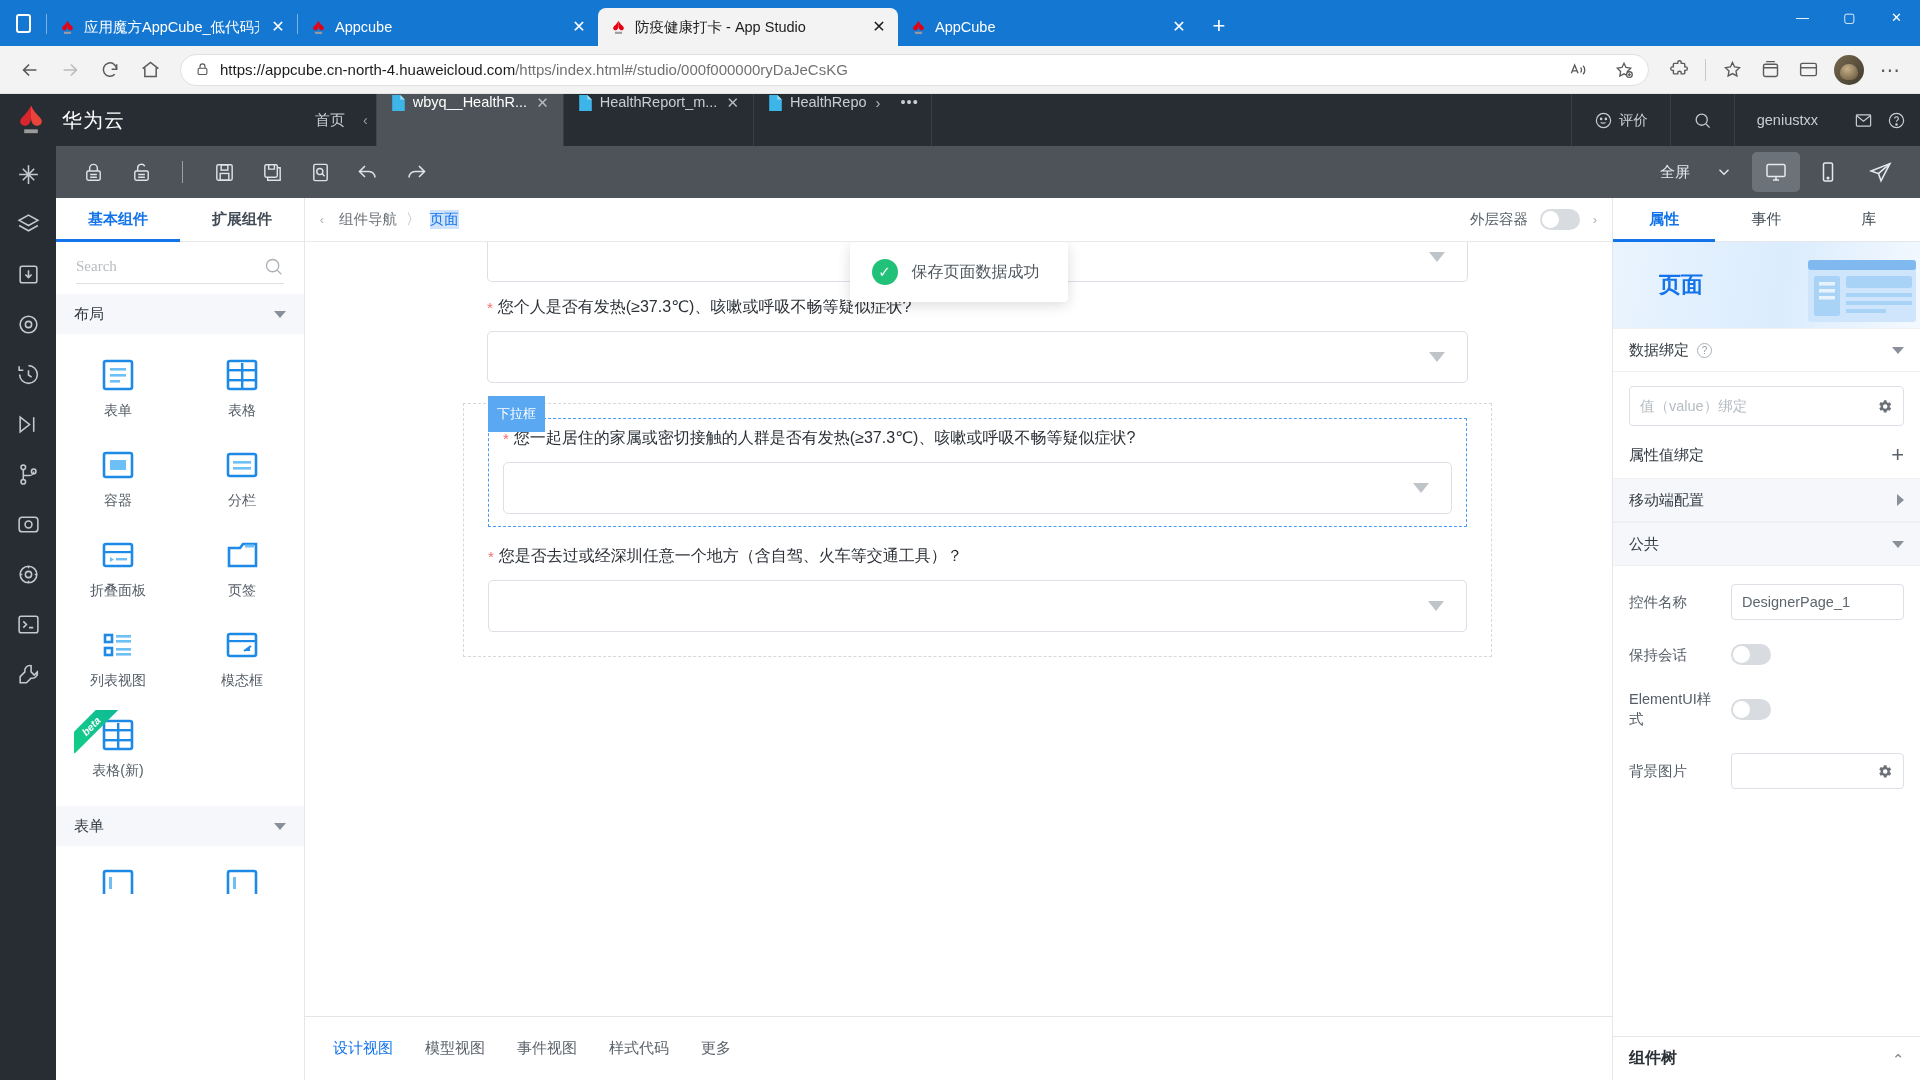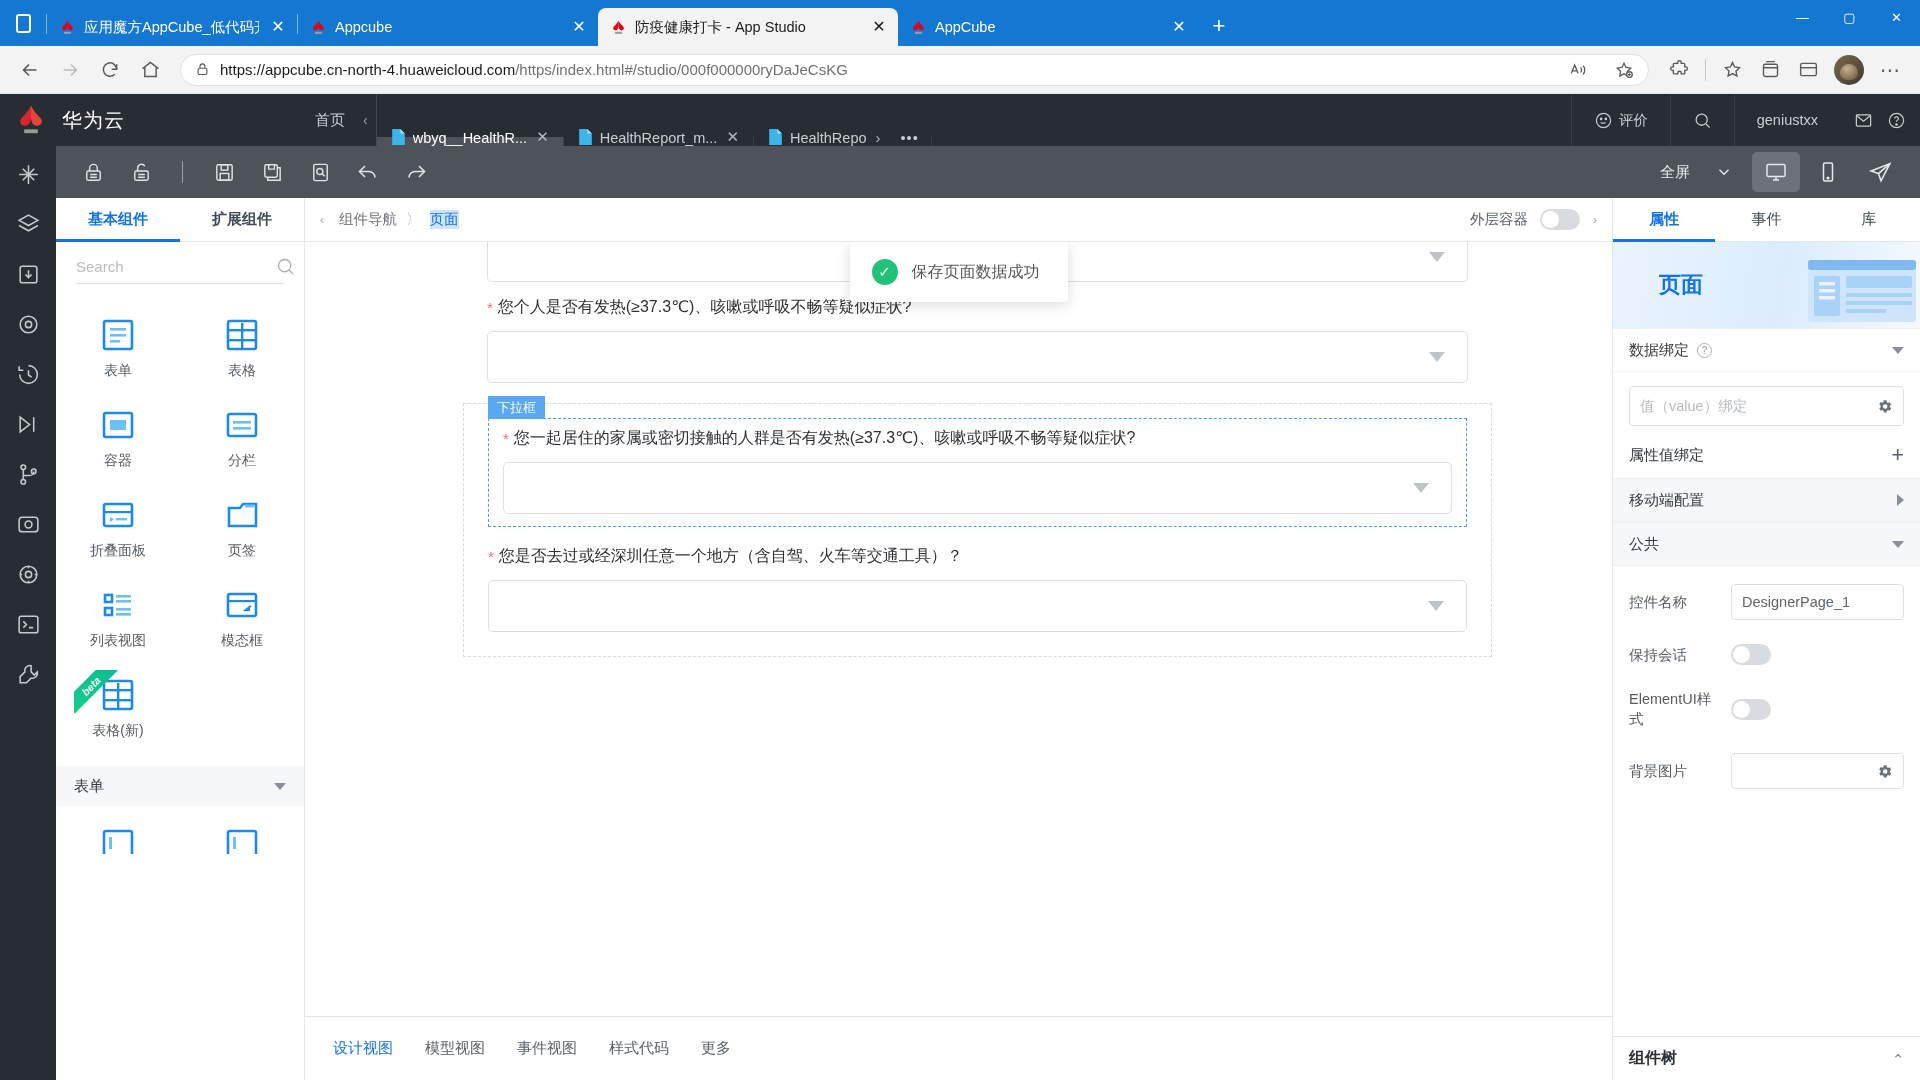--- a/index.html
+++ b/index.html
@@ -95,24 +95,23 @@
   .header-home {
     display: flex; align-items: center; color: #c9cdd2; font-size: 15px;
     padding: 0 10px;
   }
   .header-scroll-left {
     display: flex; align-items: center; padding: 0 8px; color: #9aa0a6;
     font-size: 14px; border-right: 1px solid #43474d;
   }
   .doc-tabs { display: flex; align-items: stretch; }
   .doc-tab {
-    display: flex; align-items: flex-end; gap: 7px; padding: 0 14px;
+    display: flex; align-items: flex-start; gap: 7px; padding: 0 14px;
     font-size: 14.5px; color: #c9cdd2; border-right: 1px solid #3a3f45;
     max-width: 215px;
-    margin-top: 43px;
   }
   .doc-tab.active { background: #4d5359; color: #fff; }
   .doc-tab .doc-ico { width: 15px; height: 18px; flex: none; }
   .doc-tab .lbl { white-space: nowrap; overflow: hidden; text-overflow: ellipsis; }
   .doc-tab .x { font-size: 15px; color: #b6bbc0; margin-left: 2px; }
   .doc-tab .more { letter-spacing: 1px; color: #c9cdd2; }
   .header-right { margin-left: auto; display: flex; align-items: stretch; }
   .hr-item {
     display: flex; align-items: center; gap: 6px; padding: 0 22px;
     font-size: 14.5px; color: #c9cdd2; border-left: 1px solid #3a3f45;
@@ -162,21 +161,21 @@
   .comp-tab.active { color: #1273eb; font-weight: 600; }
   .comp-tab.active::after {
     content: ''; position: absolute; left: 0; right: 0; bottom: -1px; height: 3px; background: #1273eb;
   }
   .search-wrap { padding: 14px 20px 10px; flex: none; }
   .search-box {
     display: flex; align-items: center; border-bottom: 1px solid #dcdfe3; padding-bottom: 6px;
   }
   .search-box input {
     flex: 1; border: none; outline: none; font-size: 15px; color: #6b7177;
-    font-family: Liberation Sans, sans-serif; background: transparent;
+    font-family: Liberation Serif, serif; background: transparent;
   }
   .search-box input::placeholder { color: #b6bcc2; }
   .comp-scroll { flex: 1; overflow: hidden; }
   .group-head {
     height: 40px; background: #f5f7fa; display: flex; align-items: center;
     justify-content: space-between; padding: 0 18px; font-size: 15px; color: #333a41;
   }
   .caret-down { width: 0; height: 0; border-left: 6px solid transparent;
     border-right: 6px solid transparent; border-top: 7px solid #8a9099; }
   .comp-grid { display: grid; grid-template-columns: 1fr 1fr; padding: 16px 0 6px; }
@@ -232,21 +231,21 @@
   }
   .sel-field .tri {
     position: absolute; right: 22px; top: 50%; transform: translateY(-50%);
     width: 0; height: 0; border-left: 8px solid transparent;
     border-right: 8px solid transparent; border-top: 10px solid #bfc4c9;
   }
   .selected-comp {
     position: relative; border: 1px dashed #4a9bf5; margin: 8px 0 4px; padding: 4px 14px 12px;
   }
   .selected-comp .tagname {
-    position: absolute; left: -1px; top: -23px; height: 23px; background: #5aa7f2;
+    position: absolute; left: -1px; top: -23px; height: 36px; background: #5aa7f2;
     color: #fff; font-size: 13px; padding: 8px 9px; display: flex; align-items: center;
   }
 
   .toast {
     position: absolute; left: 50%; transform: translateX(-50%); top: 0px;
     background: #fff; border-radius: 4px; box-shadow: 0 3px 14px rgba(0,0,0,.14);
     display: flex; align-items: center; gap: 14px; padding: 17px 28px 17px 22px;
     z-index: 40;
   }
   .toast .ok {
@@ -714,20 +713,24 @@
             <span style="display:flex;color:#aab0b6;">
               <svg width="21" height="21" viewBox="0 0 24 24" fill="none" stroke="currentColor" stroke-width="1.5">
                   <circle cx="11" cy="11" r="7"></circle>
                   <path d="M16.3 16.3L21 21"></path>
                 </svg>
             </span>
           </div>
         </div>
 
         <div class="comp-scroll">
+          <div class="group-head">
+            <span>布局</span>
+            <span class="caret-down"></span>
+          </div>
 
           <div class="comp-grid">
             <div class="comp-cell">
               <svg width="34" height="34" viewBox="0 0 34 34" fill="none">
                   <rect x="3" y="3" width="28" height="28" rx="2" stroke="#1e8ae8" stroke-width="2.6"></rect>
                   <rect x="9" y="10" width="16" height="2.6" fill="#6cc0f5"></rect>
                   <rect x="9" y="16" width="16" height="2.6" fill="#6cc0f5"></rect>
                   <rect x="9" y="22" width="10" height="2.6" fill="#6cc0f5"></rect>
                 </svg>
               <span class="cname">表单</span>

